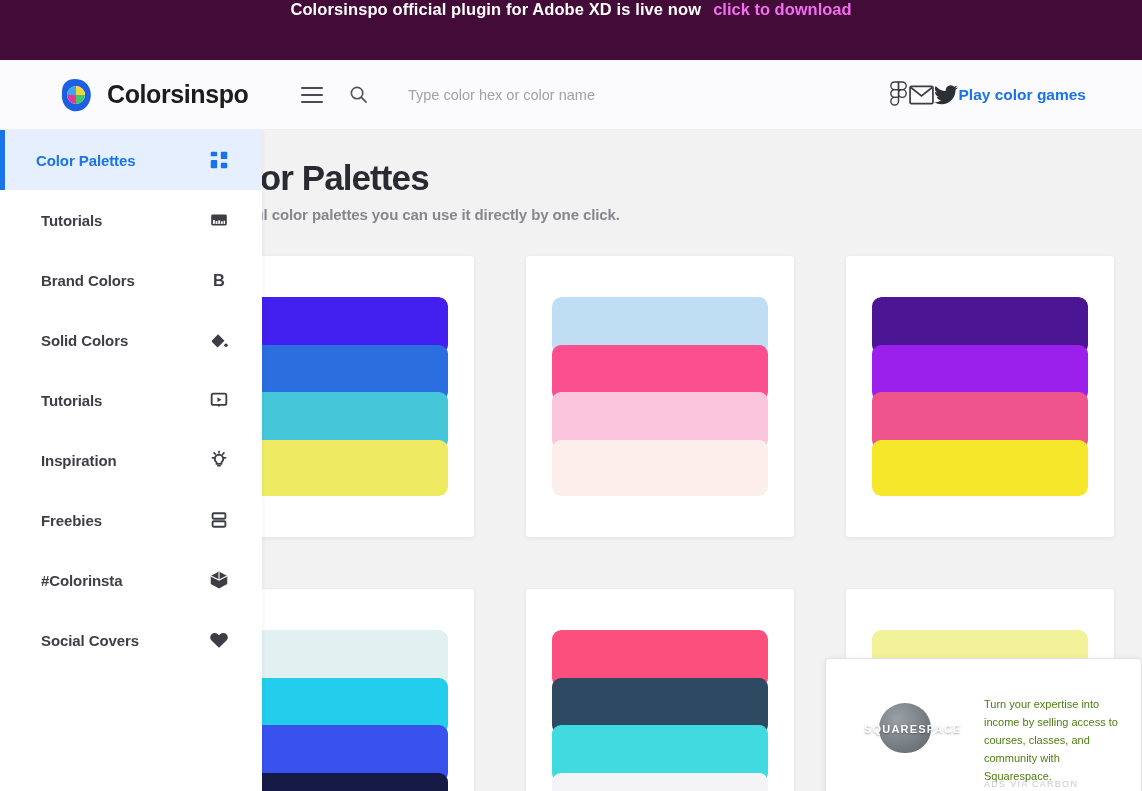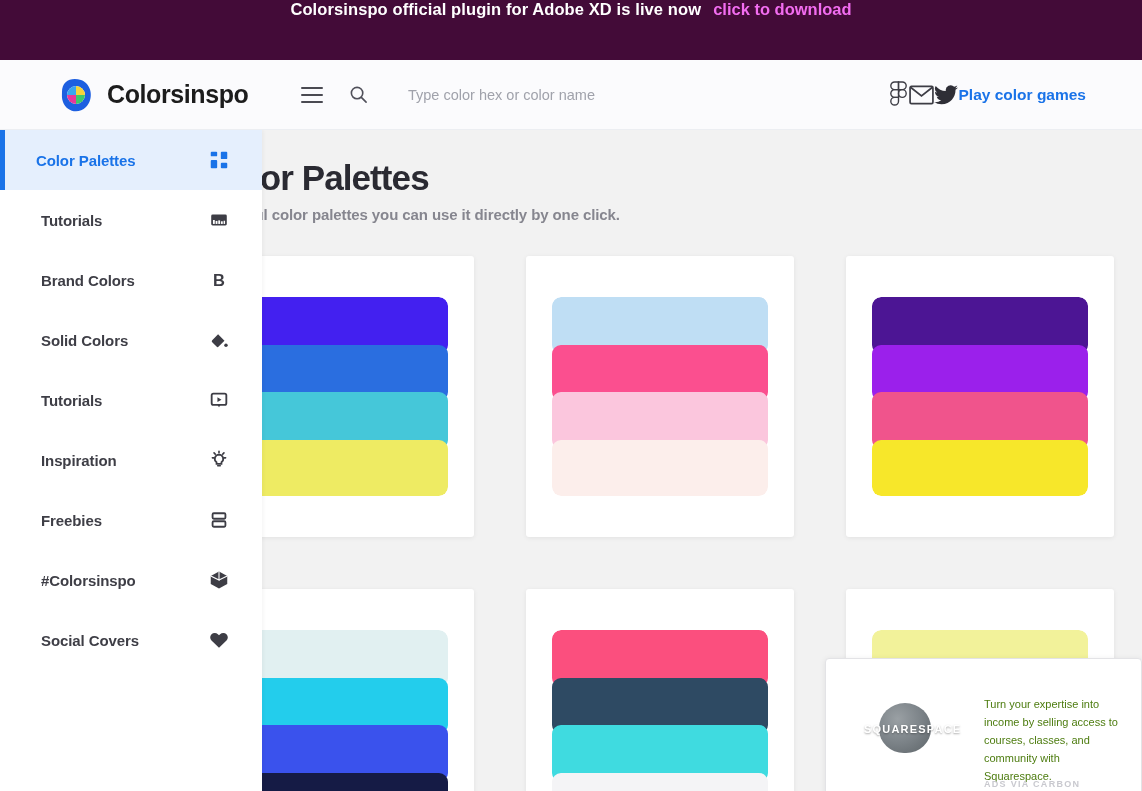--- a/index.html
+++ b/index.html
@@ -236,21 +236,21 @@
     font-size: 11px;
     line-height: 18px;
     color: #4d7c0f;
     margin-top: 23px;
   }
   .ad-carbon {
     position: absolute;
     left: 0; bottom: -4px;
     font-size: 9px;
     letter-spacing: 1.3px;
-    font-weight: bold;
+    font-weight: normal;
     color: #c9c9cf;
   }
 </style>
 </head>
 <body>
 
 <div class="promo-banner">
   <span class="promo-text">Colorsinspo official plugin for Adobe XD is live now</span>
   <a class="promo-link">click to download</a>
 </div>
@@ -435,21 +435,21 @@
       <div class="side-item">
         <span class="label">Freebies</span>
         <span class="side-icon">
           <svg width="22" height="22" viewBox="0 0 24 24">
             <rect x="5" y="4.6" width="14" height="6" rx="1.3" fill="none" stroke="#3d3d45" stroke-width="2"></rect>
                 <rect x="5" y="13.4" width="14" height="6" rx="1.3" fill="none" stroke="#3d3d45" stroke-width="2"></rect>
           </svg>
         </span>
       </div>
       <div class="side-item">
-        <span class="label">#Colorsinspo</span>
+        <span class="label">#Colorinsta</span>
         <span class="side-icon">
           <svg width="22" height="22" viewBox="0 0 24 24">
             <path d="M12 2.8 21 7.6v8.8L12 21.2 3 16.4V7.6z" fill="#3d3d45"></path>
                 <path d="M12 2.8 12 12 3 7.6" fill="none" stroke="#fff" stroke-width="1.2"></path>
                 <path d="M12 12 21 7.6" fill="none" stroke="#fff" stroke-width="1.2"></path>
           </svg>
         </span>
       </div>
       <div class="side-item">
         <span class="label">Social Covers</span>

